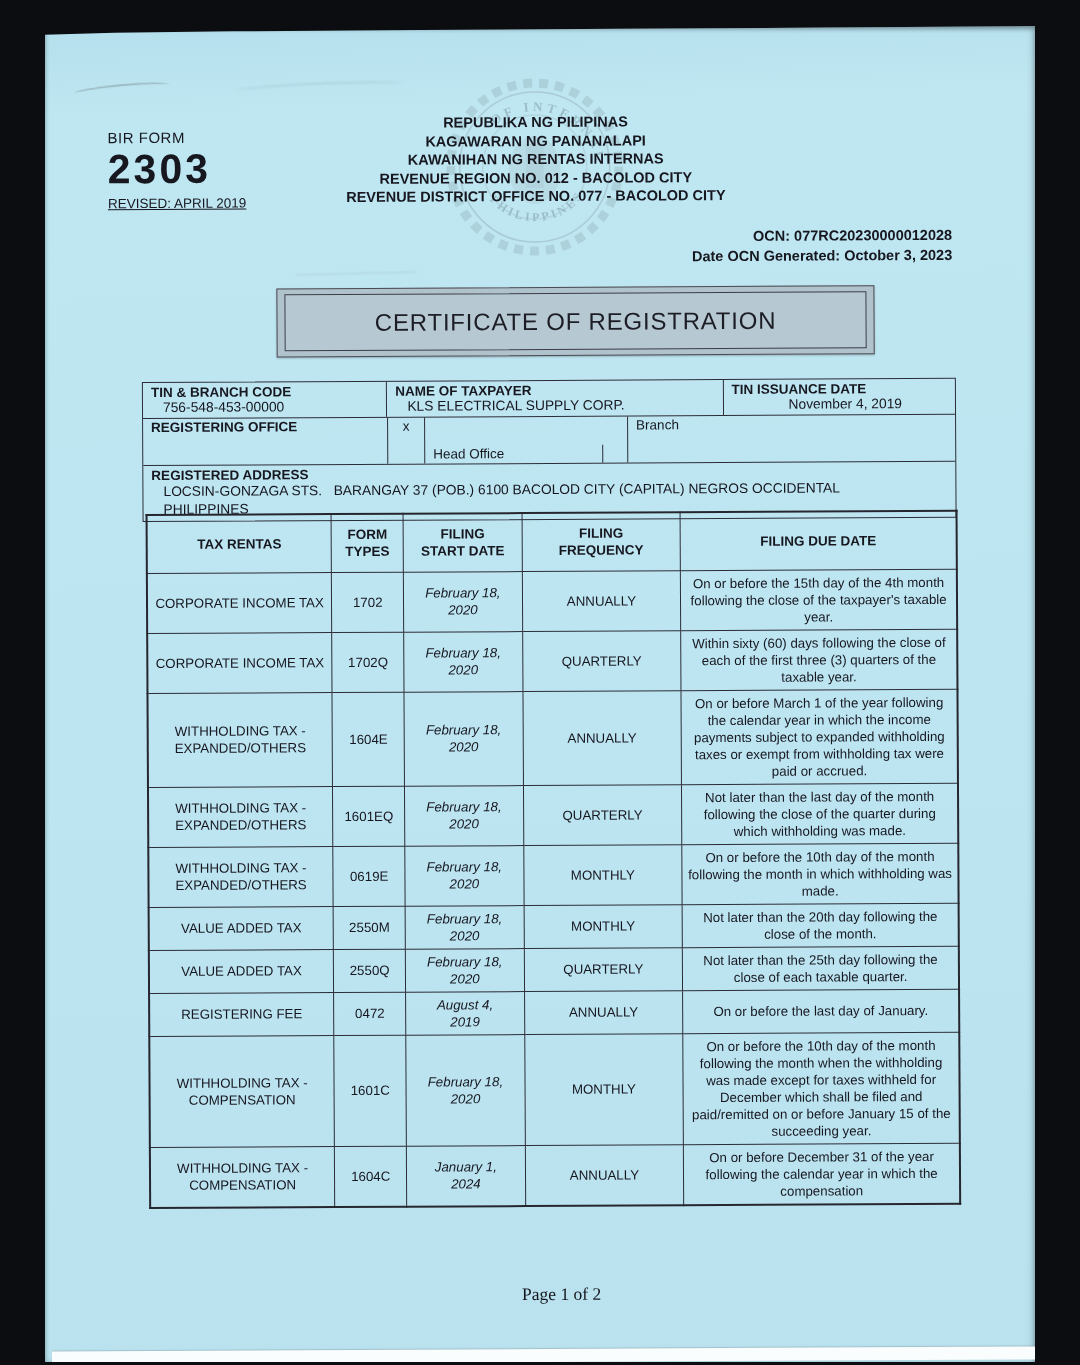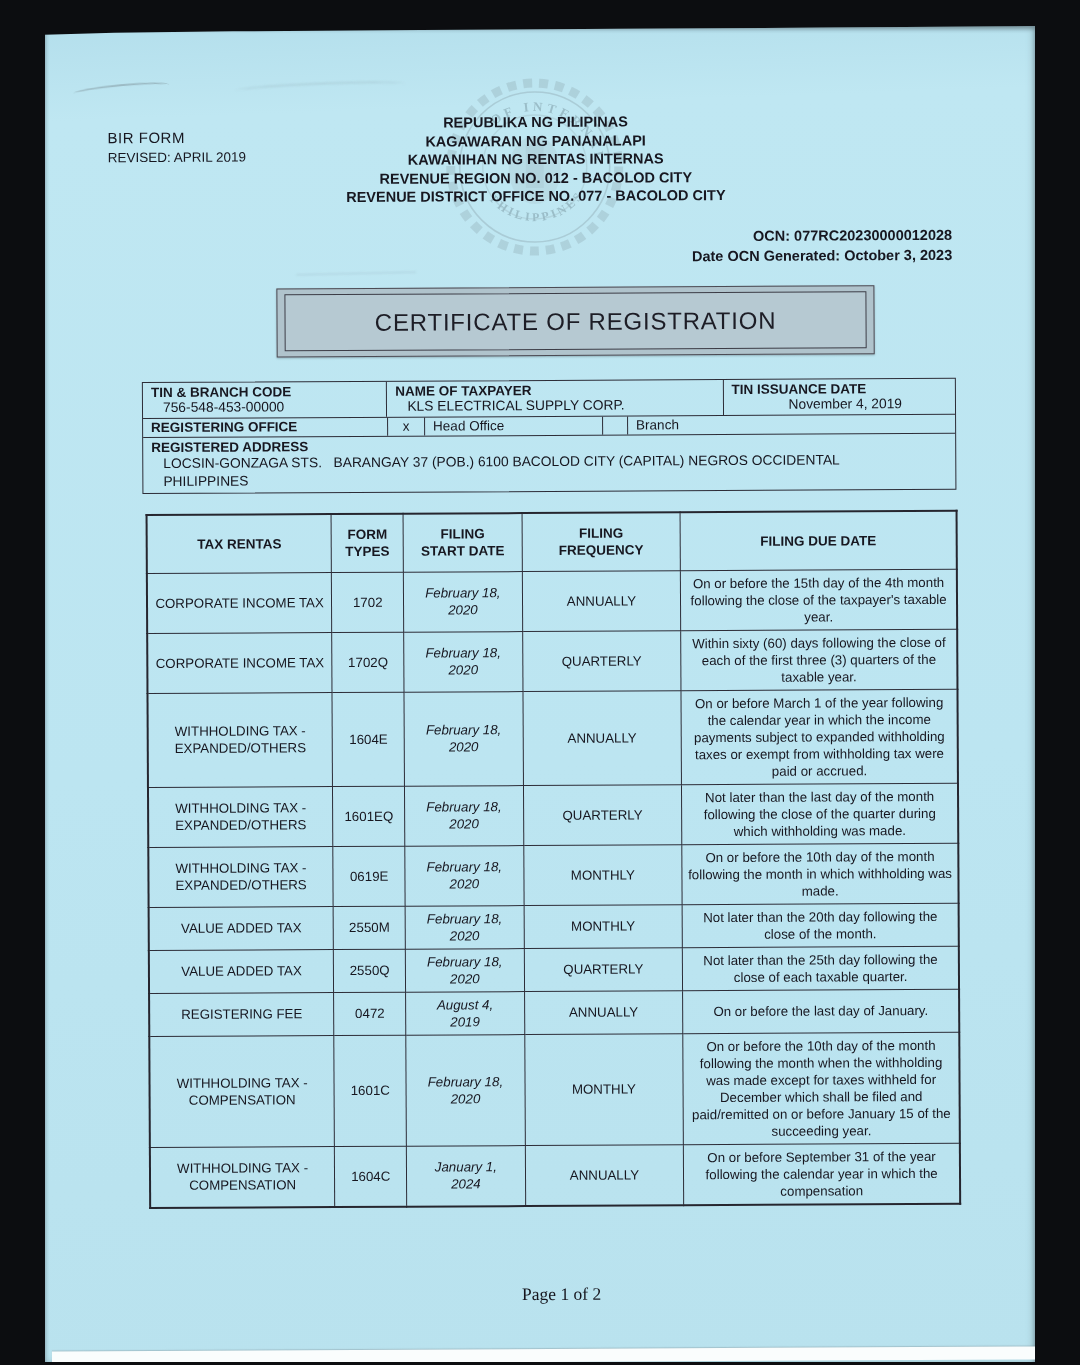--- a/index.html
+++ b/index.html
@@ -16,21 +16,21 @@
   .c1{left:28px;top:56px;width:96px;height:10px;border-top:2px solid rgba(96,110,116,.35);
       border-radius:50%;transform:rotate(-5deg);filter:blur(.6px);}
   .c2{left:190px;top:56px;width:170px;height:8px;border-top:1.5px solid rgba(96,110,116,.28);
       border-radius:50%;transform:rotate(-2deg);filter:blur(.8px);}
   .c3{left:250px;top:246px;width:120px;height:6px;border-top:1.5px solid rgba(96,110,116,.2);
       transform:rotate(-1deg);filter:blur(1px);}
 
   .bir-block{position:absolute;left:62px;top:62px;line-height:1.12;margin-top:40px;}
   .bir-label{font-size:15px;letter-spacing:.5px;}
   .bir-number{font-size:41px;font-weight:bold;letter-spacing:3px;}
-  .bir-revised{font-size:13.5px;margin-top:3px;}
+  .bir-revised{font-size:13.5px;margin-top:3px;text-decoration:underline;}
 
   .seal{position:absolute;left:396px;top:48px;opacity:.55;}
 
   .gov-header{position:absolute;left:225px;top:87px;width:530px;text-align:center;
     font-weight:bold;font-size:14.5px;line-height:18.5px;z-index:2;}
 
   .ocn-block{position:absolute;right:84px;top:201px;text-align:right;font-weight:bold;
     font-size:14.5px;line-height:20px;z-index:2;}
 
   .title-box{position:absolute;left:230px;top:261px;width:598px;height:69px;
@@ -46,21 +46,21 @@
   .irow:last-child{border-bottom:none;}
   .icell{padding:2px 8px 3px 8px;border-right:1.2px solid #2d2d38;}
   .icell:last-child{border-right:none;}
   .ilabel{font-weight:bold;font-size:13.5px;}
   .ival{padding-left:12px;font-size:13.8px;}
   .w-tin{width:245px;}
   .w-name{width:337px;}
   .w-date{width:232px;}
   .w-chk{width:37px;text-align:center;padding:1px 2px;}
   .w-chk2{width:25px;padding:1px 2px;}
-  .w-ho{width:178px;}
+  .w-ho{width:178px;margin-top:28px;}
   .w-br{flex:1;}
   .r2 .icell{padding-top:1px;padding-bottom:2px;}
   .addr-cell{width:100%;}
   .addr-line{padding-left:12px;white-space:pre-wrap;font-size:13.8px;line-height:17.5px;}
 
   
   .tax-table{position:absolute;left:98px;top:486px;width:812px;border-collapse:collapse;
     table-layout:fixed;}
   .tax-table th,.tax-table td{border:1.2px solid #2d2d38;text-align:center;
     vertical-align:middle;padding:4px 5px;line-height:1.28;}
@@ -101,20 +101,21 @@
         <text font-family="Liberation Serif, DejaVu Serif, serif" font-size="13" font-weight="bold" fill="#74909a" letter-spacing="4" opacity="0.85">
           <textPath href="#arcTop" startOffset="28%" id="seal-top-text">OF  INTERNAL</textPath>
         </text>
         <text font-family="Liberation Serif, DejaVu Serif, serif" font-size="12" font-weight="bold" fill="#74909a" letter-spacing="3" opacity="0.85">
           <textPath href="#arcBot" startOffset="22%" id="seal-bottom-text">PHILIPPINES</textPath>
         </text>
       </svg>
 
       <div class="bir-block">
         <div class="bir-label">BIR FORM</div>
+        <div class="bir-number">2303</div>
         <div class="bir-revised">REVISED: APRIL 2019</div>
       </div>
 
       <div class="gov-header">
         <div>REPUBLIKA NG PILIPINAS</div>
         <div>KAGAWARAN NG PANANALAPI</div>
         <div>KAWANIHAN NG RENTAS INTERNAS</div>
         <div>REVENUE REGION NO. 012 - BACOLOD CITY</div>
         <div>REVENUE DISTRICT OFFICE NO. 077 - BACOLOD CITY</div>
       </div>
@@ -253,21 +254,21 @@
 2020</td>
           <td>MONTHLY</td>
           <td class="td-due">On or before the 10th day of the month following the month when the withholding was made except for taxes withheld for December which shall be filed and paid/remitted on or before January 15 of the succeeding year.</td>
         </tr>
             <tr>
           <td class="td-tax">WITHHOLDING TAX - COMPENSATION</td>
           <td>1604C</td>
           <td class="td-start">January 1,
 2024</td>
           <td>ANNUALLY</td>
-          <td class="td-due">On or before September 31 of the year following the calendar year in which the compensation</td>
+          <td class="td-due">On or before December 31 of the year following the calendar year in which the compensation</td>
         </tr>
           </tbody>
       </table>
 
       <div class="footer">Page 1 of 2</div>
 
       <div class="bottom-strip"></div>
     </div>
   </div>
 </div>

